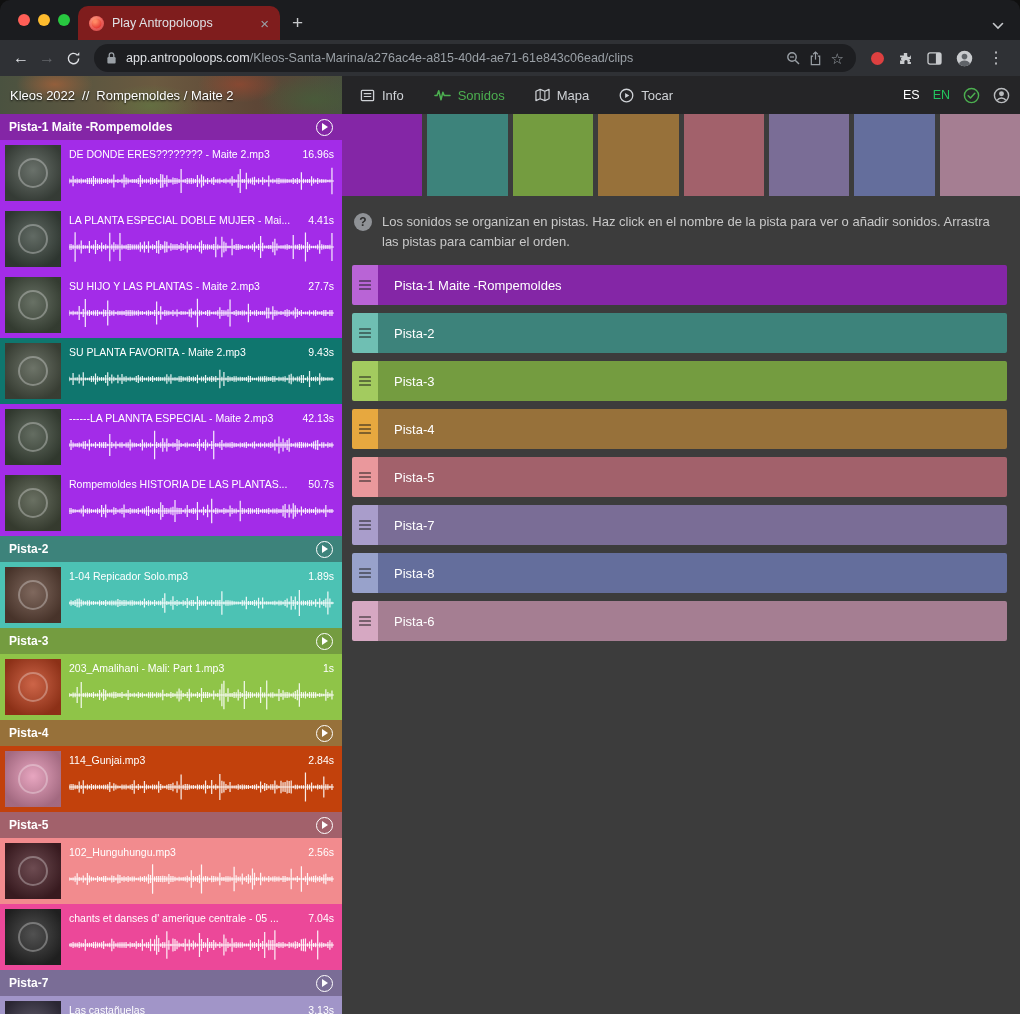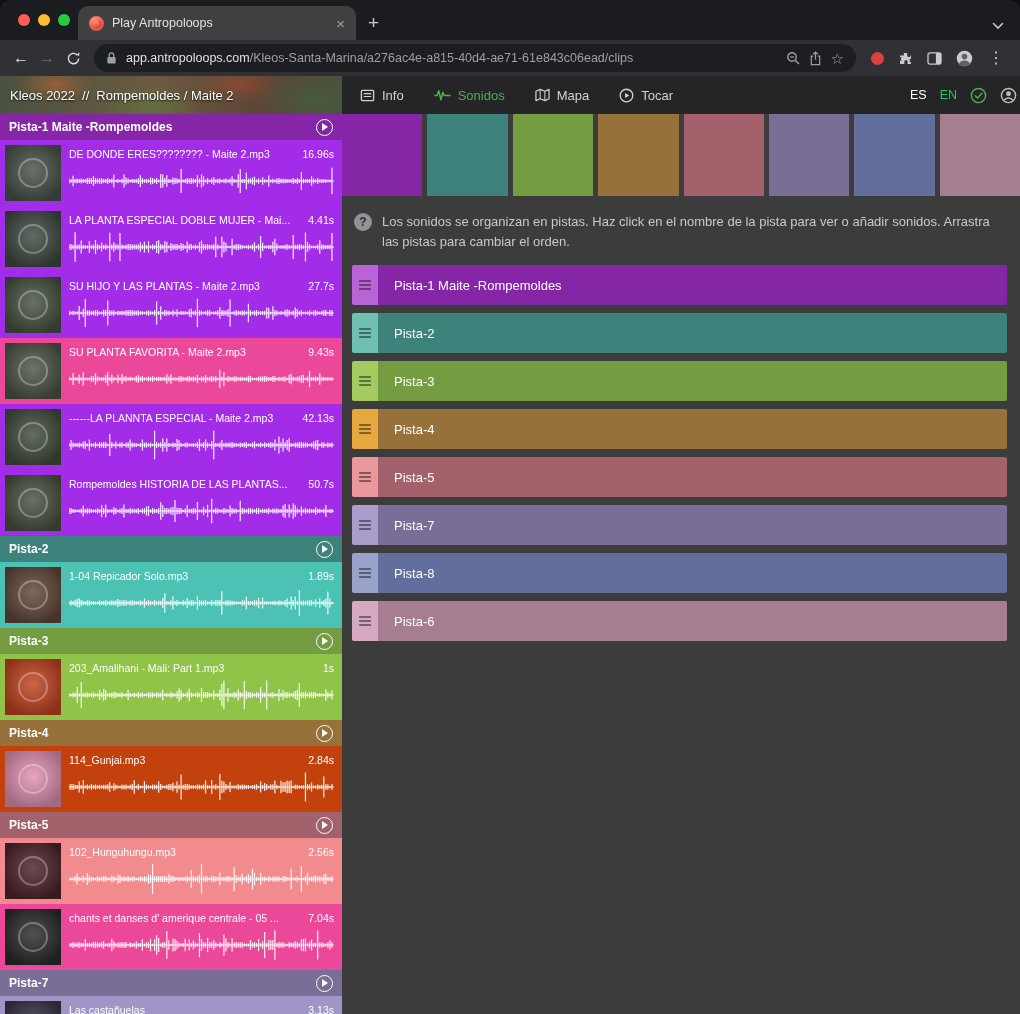--- a/index.html
+++ b/index.html
@@ -6,21 +6,21 @@
   body{
     width:1020px;height:1014px;overflow:hidden;background:#101010;
     font-family:"Liberation Sans", sans-serif;
     -webkit-font-smoothing:antialiased;
   }
   
   .tabstrip{height:40px;background:#1b1c1f;display:flex;align-items:flex-end;position:relative;border-radius:10px 10px 0 0;}
   .traffic{position:absolute;top:14px;left:18px;display:flex;gap:8px;}
   .tl{width:12px;height:12px;border-radius:50%;}
   .tl-red{background:#ff5f57}.tl-yellow{background:#febc2e}.tl-green{background:#28c840}
-  .tab{margin-left:78px;width:278px;height:34px;background:#404040;border-radius:10px 10px 0 0;display:flex;align-items:center;padding:0 8px 0 11px;gap:8px;box-sizing:border-box;}
+  .tab{margin-left:78px;width:202px;height:34px;background:#7f1d1d;border-radius:10px 10px 0 0;display:flex;align-items:center;padding:0 8px 0 11px;gap:8px;box-sizing:border-box;}
   .favicon{width:15px;height:15px;border-radius:50%;flex:none;background:radial-gradient(circle at 40% 35%, #ff8a65 10%, #e53935 55%, #b32020);box-shadow:inset 0 0 0 2.5px rgba(255,255,255,.18);}
   .tab-title{font-size:12.5px;color:#dfe1e5;flex:1;white-space:nowrap;overflow:hidden;}
   .tab-close{color:#9aa0a6;font-size:15px;line-height:1;padding:0 3px;}
   .newtab{color:#c6c8cb;font-size:19px;line-height:1;margin:0 0 8px 12px;}
   .tabsearch{margin:0 16px 10px auto;color:#c6c8cb;display:flex;}
   .toolbar{height:36px;background:#2f3135;display:flex;align-items:center;padding:0 8px;}
   .navbtn{width:26px;height:26px;display:flex;align-items:center;justify-content:center;color:#dfe1e5;font-size:16px;}
   .navbtn.disabled{color:#63666a;}
   .omnibox{flex:1;height:28px;background:#1d1e21;border-radius:14px;display:flex;align-items:center;padding:0 12px;gap:9px;margin:0 8px;min-width:0;}
   .obx-icon{color:#9aa0a6;display:flex;flex:none;}
@@ -36,21 +36,21 @@
   .bc{width:342px;flex:none;display:flex;align-items:center;gap:7px;padding:7px 10px;box-sizing:border-box;font-size:13px;color:#fff;text-shadow:0 1px 2px rgba(0,0,0,.85);white-space:nowrap;overflow:hidden;
       background:
         radial-gradient(55px 26px at 16% 22%, rgba(168,98,58,.75), transparent 70%),
         radial-gradient(70px 30px at 44% 78%, rgba(98,114,66,.85), transparent 70%),
         radial-gradient(60px 26px at 70% 22%, rgba(152,72,48,.7), transparent 70%),
         radial-gradient(80px 34px at 92% 62%, rgba(72,92,58,.85), transparent 70%),
         linear-gradient(95deg, #4a5240, #6b5a40 45%, #5d4636 75%, #49513e);}
   .nav{flex:1;display:flex;align-items:center;gap:30px;padding-left:18px;min-width:0;}
   .nav-item{display:flex;align-items:center;gap:7px;color:#cfd2d6;font-size:13px;flex:none;}
   .nav-item.active{color:var(--accent,#4caf50);}
-  .header-right{margin-left:auto;display:flex;align-items:center;gap:13px;padding-right:3px;}
+  .header-right{margin-left:auto;display:flex;align-items:center;gap:13px;padding-right:10px;}
   .lang-es{color:#fff;font-size:12.5px;}
   .lang-en{color:#22c55e;font-size:12.5px;}
   .hr-ic{display:flex;}
   
   .content{display:flex;height:900px;}
   .sidebar{width:342px;flex:none;background:#2b2b2b;overflow:hidden;}
   .t-header{height:26px;display:flex;align-items:center;padding:0 9px;box-sizing:border-box;}
   .t-name{color:#fff;font-size:12px;font-weight:bold;flex:1;white-space:nowrap;overflow:hidden;}
   .playbtn{width:17px;height:17px;border:1.5px solid #fff;border-radius:50%;position:relative;flex:none;box-sizing:border-box;}
   .playbtn::after{content:'';position:absolute;left:4.5px;top:3px;border-left:6px solid #fff;border-top:4px solid transparent;border-bottom:4px solid transparent;}
@@ -262,21 +262,21 @@
         <span class="clip-dur">27.7s</span>
       </div>
           <div class="wave-box">
             <svg class="wave" viewBox="0 0 260 30" preserveAspectRatio="none">
               <line x1="0" y1="15" x2="260" y2="15" stroke="rgba(255,255,255,.85)" stroke-width="1"></line>
               <path d="M0 12.3V17.7M2 13.5V16.5M4 12.8V17.2M6 13.4V16.6M8 13.2V16.8M10 8.0V22.0M12 13.8V16.2M14 11.1V18.9M16 1.1V28.9M18 12.4V17.6M20 11.9V18.1M22 13.0V17.0M24 12.4V17.6M26 12.3V17.7M28 12.0V18.0M30 13.6V16.4M32 13.5V16.5M34 11.5V18.5M36 12.0V18.0M38 2.5V27.5M40 12.1V17.9M42 12.8V17.2M44 12.3V17.7M46 13.8V16.2M48 12.8V17.2M50 12.9V17.1M52 12.8V17.2M54 13.0V17.0M56 12.0V18.0M58 12.3V17.7M60 12.1V17.9M62 12.3V17.7M64 12.4V17.6M66 12.7V17.3M68 12.2V17.8M70 13.3V16.7M72 13.1V16.9M74 13.7V16.3M76 12.8V17.2M78 12.3V17.7M80 12.9V17.1M82 13.6V16.4M84 11.9V18.1M86 3.4V26.6M88 12.9V17.1M90 8.3V21.7M92 13.6V16.4M94 12.1V17.9M96 12.4V17.6M98 12.8V17.2M100 13.5V16.5M102 12.0V18.0M104 13.6V16.4M106 11.4V18.6M108 13.8V16.2M110 13.0V17.0M112 13.3V16.7M114 13.3V16.7M116 13.7V16.3M118 11.5V18.5M120 10.6V19.4M122 13.2V16.8M124 12.4V17.6M126 0.8V29.2M128 12.2V17.8M130 12.7V17.3M132 13.7V16.3M134 13.1V16.9M136 12.0V18.0M138 12.2V17.8M140 13.7V16.3M142 13.6V16.4M144 13.3V16.7M146 12.3V17.7M148 9.2V20.8M150 12.1V17.9M152 12.3V17.7M154 12.5V17.5M156 11.2V18.8M158 1.6V28.4M160 13.7V16.3M162 12.9V17.1M164 11.9V18.1M166 12.7V17.3M168 13.1V16.9M170 12.5V17.5M172 12.5V17.5M174 13.5V16.5M176 5.7V24.3M178 12.1V17.9M180 13.6V16.4M182 12.4V17.6M184 11.9V18.1M186 13.2V16.8M188 13.1V16.9M190 13.0V17.0M192 12.8V17.2M194 9.4V20.6M196 9.8V20.2M198 13.4V16.6M200 8.3V21.7M202 12.1V17.9M204 12.5V17.5M206 13.6V16.4M208 13.0V17.0M210 13.6V16.4M212 12.1V17.9M214 11.2V18.8M216 12.1V17.9M218 13.6V16.4M220 12.4V17.6M222 9.4V20.6M224 10.9V19.1M226 12.9V17.1M228 12.0V18.0M230 13.8V16.2M232 13.4V16.6M234 13.5V16.5M236 12.2V17.8M238 13.7V16.3M240 12.6V17.4M242 12.1V17.9M244 13.2V16.8M246 13.5V16.5M248 13.1V16.9M250 11.9V18.1M252 11.9V18.1M254 13.8V16.2M256 12.1V17.9M258 12.1V17.9" fill="none" stroke="rgba(255,255,255,.9)" stroke-width="1.2"></path>
             </svg>
           </div>
         </div>
     </div>
-    <div class="clip" style="background: #ec4899; text-align: center;">
+    <div class="clip" style="background: #0f766e; text-align: center;">
       <div class="thumb" style="background: rgb(77, 85, 71);"></div>
       <div class="clip-main">
           <div class="clip-top">
         <span class="clip-name">SU PLANTA FAVORITA - Maite 2.mp3</span>
         <span class="clip-dur">9.43s</span>
       </div>
           <div class="wave-box">
             <svg class="wave" viewBox="0 0 260 30" preserveAspectRatio="none">
               <line x1="0" y1="15" x2="260" y2="15" stroke="rgba(255,255,255,.85)" stroke-width="1"></line>
               <path d="M0 12.8V17.2M2 13.7V16.3M4 9.0V21.0M6 13.4V16.6M8 13.2V16.8M10 10.6V19.4M12 13.2V16.8M14 8.2V21.8M16 13.4V16.6M18 13.8V16.2M20 13.5V16.5M22 12.1V17.9M24 12.2V17.8M26 9.4V20.6M28 12.2V17.8M30 13.3V16.7M32 12.9V17.1M34 13.2V16.8M36 10.9V19.1M38 8.3V21.7M40 13.1V16.9M42 10.5V19.5M44 12.8V17.2M46 13.7V16.3M48 10.8V19.2M50 13.2V16.8M52 10.0V20.0M54 12.7V17.3M56 12.2V17.8M58 13.4V16.6M60 12.8V17.2M62 13.4V16.6M64 13.4V16.6M66 11.9V18.1M68 11.1V18.9M70 12.8V17.2M72 11.9V18.1M74 13.5V16.5M76 13.4V16.6M78 12.5V17.5M80 13.1V16.9M82 11.9V18.1M84 13.5V16.5M86 13.0V17.0M88 12.7V17.3M90 12.9V17.1M92 13.2V16.8M94 12.7V17.3M96 10.2V19.8M98 12.4V17.6M100 10.3V19.7M102 13.4V16.6M104 13.3V16.7M106 13.4V16.6M108 12.3V17.7M110 12.1V17.9M112 12.8V17.2M114 13.2V16.8M116 12.6V17.4M118 12.1V17.9M120 13.1V16.9M122 12.4V17.6M124 13.1V16.9M126 10.7V19.3M128 13.8V16.2M130 12.6V17.4M132 12.8V17.2M134 11.0V19.0M136 13.3V16.7M138 12.8V17.2M140 11.9V18.1M142 12.7V17.3M144 12.1V17.9M146 13.7V16.3M148 5.8V24.2M150 12.8V17.2M152 8.1V21.9M154 13.5V16.5M156 12.1V17.9M158 12.8V17.2M160 13.0V17.0M162 12.3V17.7M164 12.3V17.7M166 13.2V16.8M168 12.7V17.3M170 13.1V16.9M172 13.3V16.7M174 12.9V17.1M176 11.7V18.3M178 11.9V18.1M180 13.6V16.4M182 13.7V16.3M184 13.6V16.4M186 12.6V17.4M188 12.4V17.6M190 12.5V17.5M192 11.9V18.1M194 12.6V17.4M196 13.1V16.9M198 13.0V17.0M200 12.0V18.0M202 12.3V17.7M204 13.7V16.3M206 12.8V17.2M208 13.3V16.7M210 12.8V17.2M212 12.2V17.8M214 13.7V16.3M216 10.8V19.2M218 9.7V20.3M220 12.4V17.6M222 13.6V16.4M224 12.4V17.6M226 12.6V17.4M228 10.9V19.1M230 11.0V19.0M232 13.7V16.3M234 12.6V17.4M236 6.9V23.1M238 13.0V17.0M240 12.9V17.1M242 12.5V17.5M244 12.9V17.1M246 9.3V20.7M248 12.7V17.3M250 12.9V17.1M252 13.4V16.6M254 13.3V16.7M256 13.5V16.5M258 13.2V16.8" fill="none" stroke="rgba(255,255,255,.9)" stroke-width="1.2"></path>

